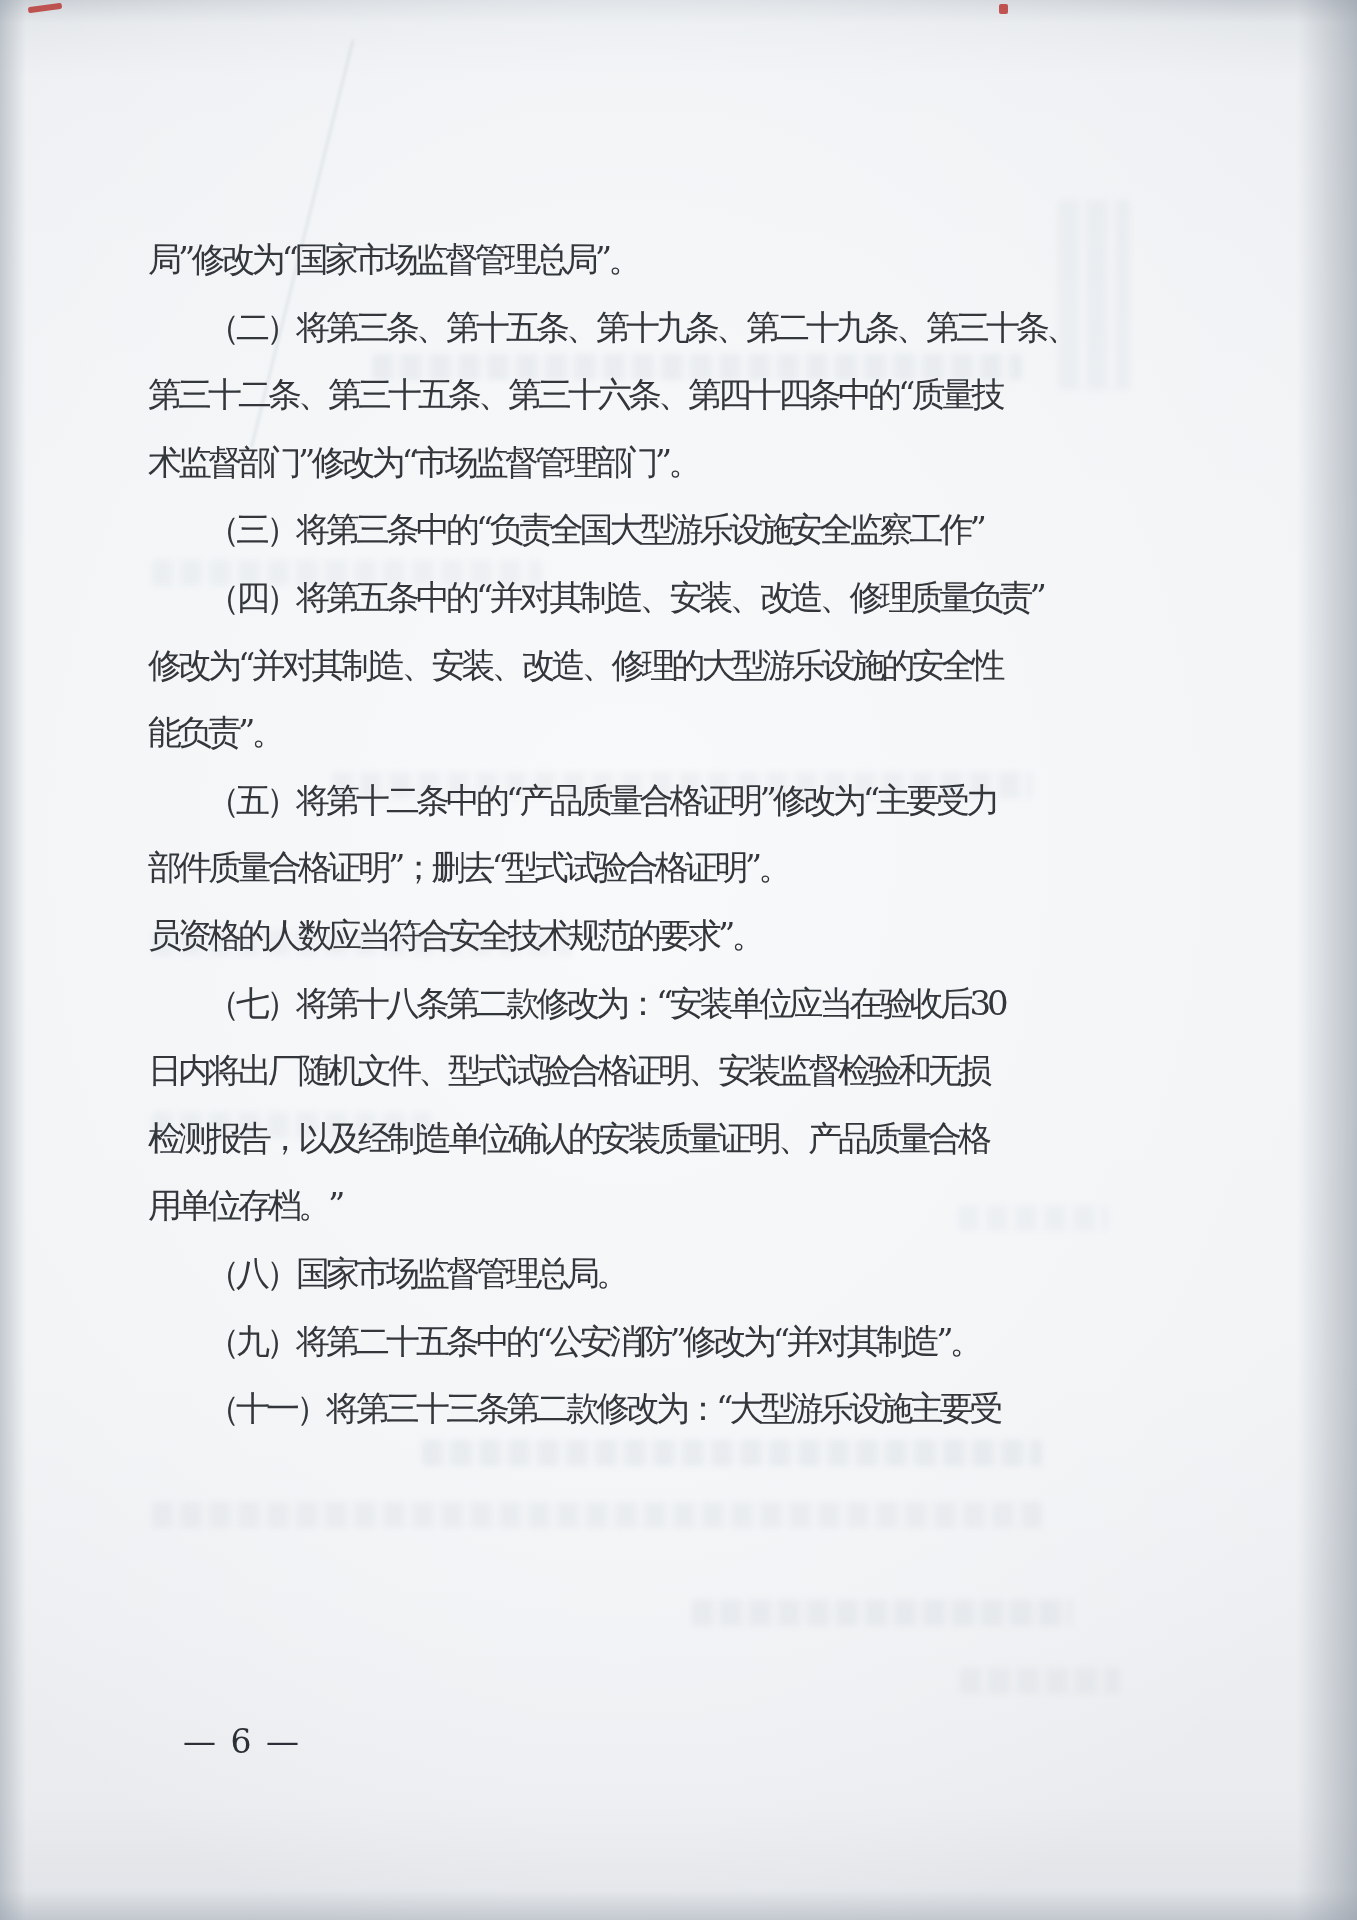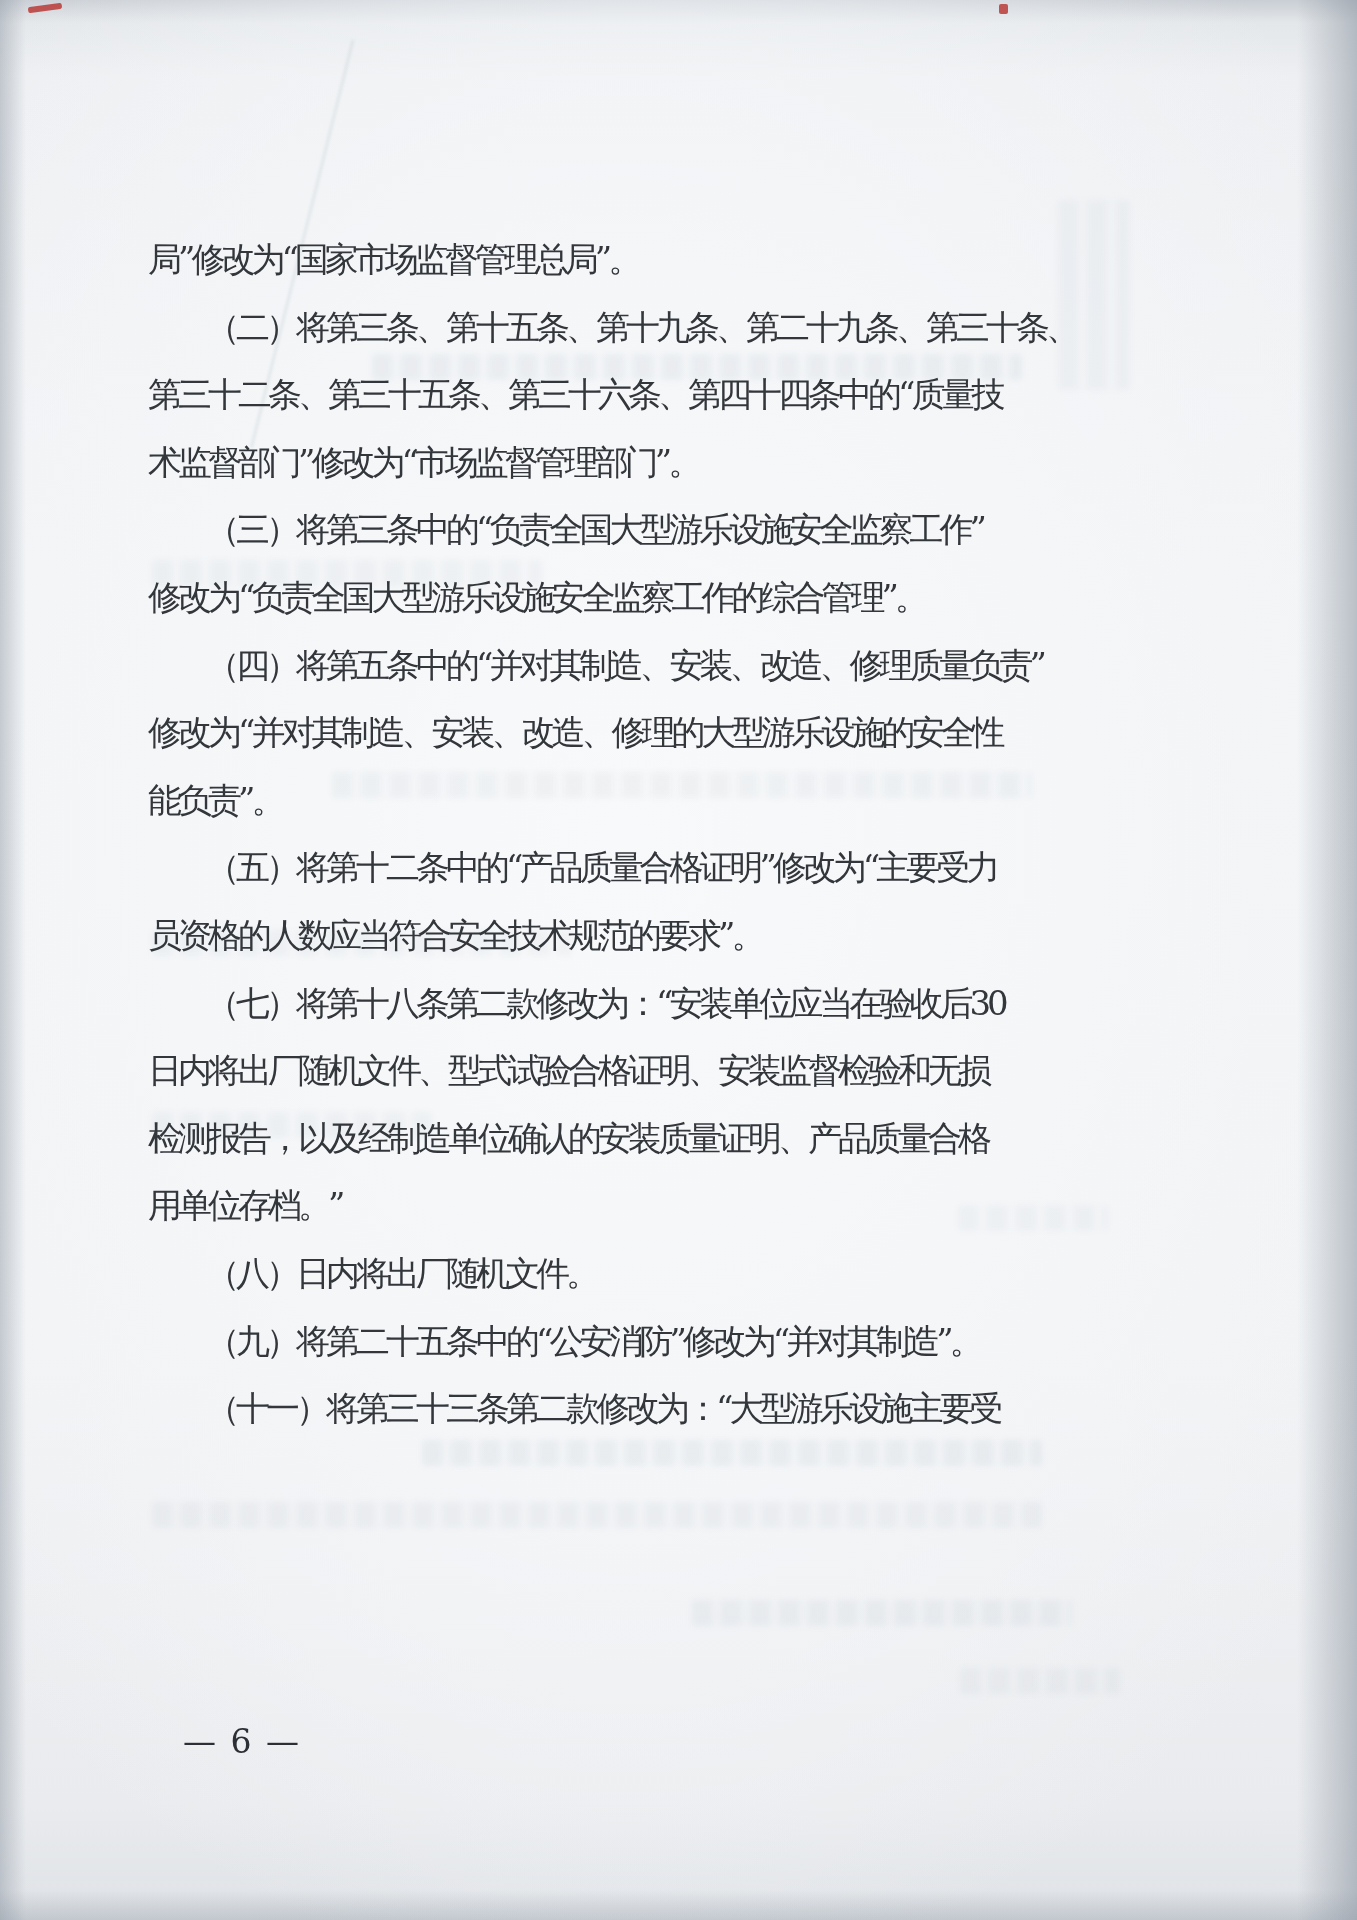--- a/index.html
+++ b/index.html
@@ -95,30 +95,30 @@
   <div class="bleed" style="left:152px;  top:1502px; width:890px; opacity:.45;"></div>
   <div class="bleed" style="left:692px;  top:1600px; width:380px; opacity:.5;"></div>
   <div class="bleed" style="left:960px;  top:1668px; width:160px; opacity:.4;"></div>
 
   <div class="text-block">
     <div class="line">局”修改为“国家市场监督管理总局”。</div>
     <div class="line ind">（二）将第三条、第十五条、第十九条、第二十九条、第三十条、</div>
     <div class="line">第三十二条、第三十五条、第三十六条、第四十四条中的“质量技</div>
     <div class="line">术监督部门”修改为“市场监督管理部门”。</div>
     <div class="line ind">（三）将第三条中的“负责全国大型游乐设施安全监察工作”</div>
-    <div class="line">修改为“负责全国大型游乐设施安全监察工作的综合管理”。</div>
     <div class="line ind">（四）将第五条中的“并对其制造、安装、改造、修理质量负责”</div>
     <div class="line">修改为“并对其制造、安装、改造、修理的大型游乐设施的安全性</div>
     <div class="line">能负责”。</div>
     <div class="line ind">（五）将第十二条中的“产品质量合格证明”修改为“主要受力</div>
+    <div class="line">部件质量合格证明”；删去“型式试验合格证明”。</div>
     <div class="line">员资格的人数应当符合安全技术规范的要求”。</div>
     <div class="line ind">（七）将第十八条第二款修改为：“安装单位应当在验收后30</div>
     <div class="line">日内将出厂随机文件、型式试验合格证明、安装监督检验和无损</div>
     <div class="line">检测报告，以及经制造单位确认的安装质量证明、产品质量合格</div>
     <div class="line">用单位存档。”</div>
-    <div class="line ind">（八）日内将出厂随机文件。</div>
+    <div class="line ind">（八）国家市场监督管理总局。</div>
     <div class="line ind">（九）将第二十五条中的“公安消防”修改为“并对其制造”。</div>
     <div class="line ind">（十一）将第三十三条第二款修改为：“大型游乐设施主要受</div>
   </div>
 
   <div class="page-number">— 6 —</div>
 
 </div>
 
 </body></html>

